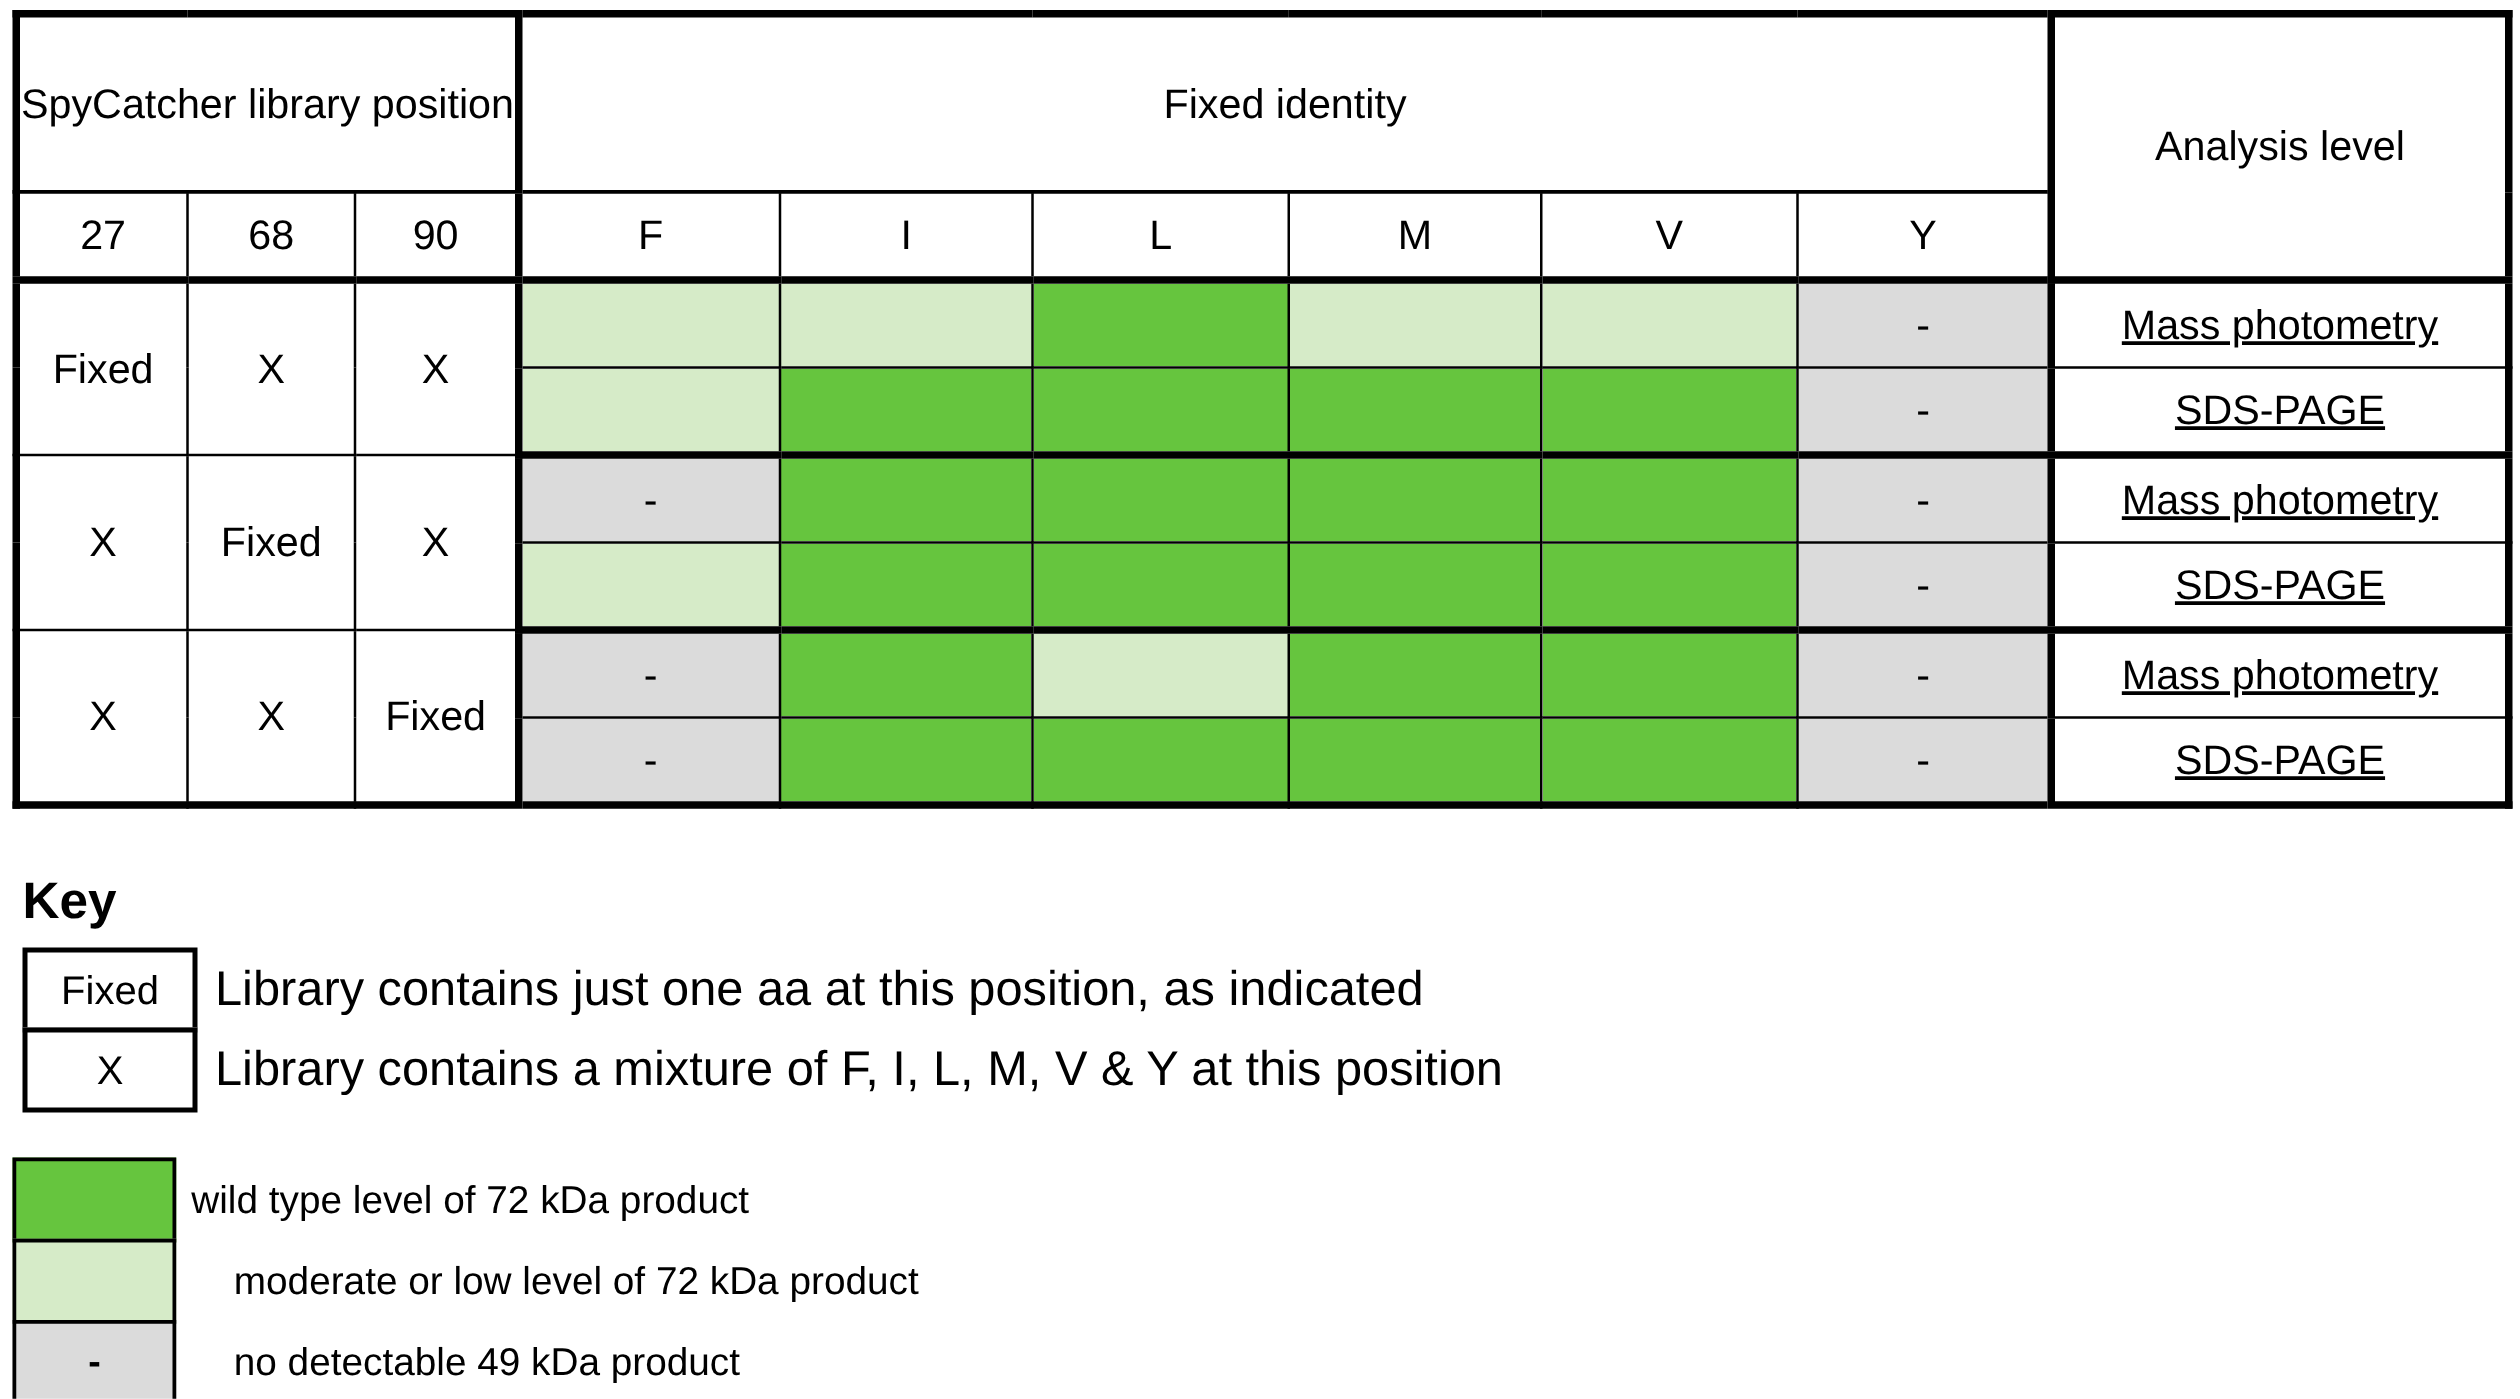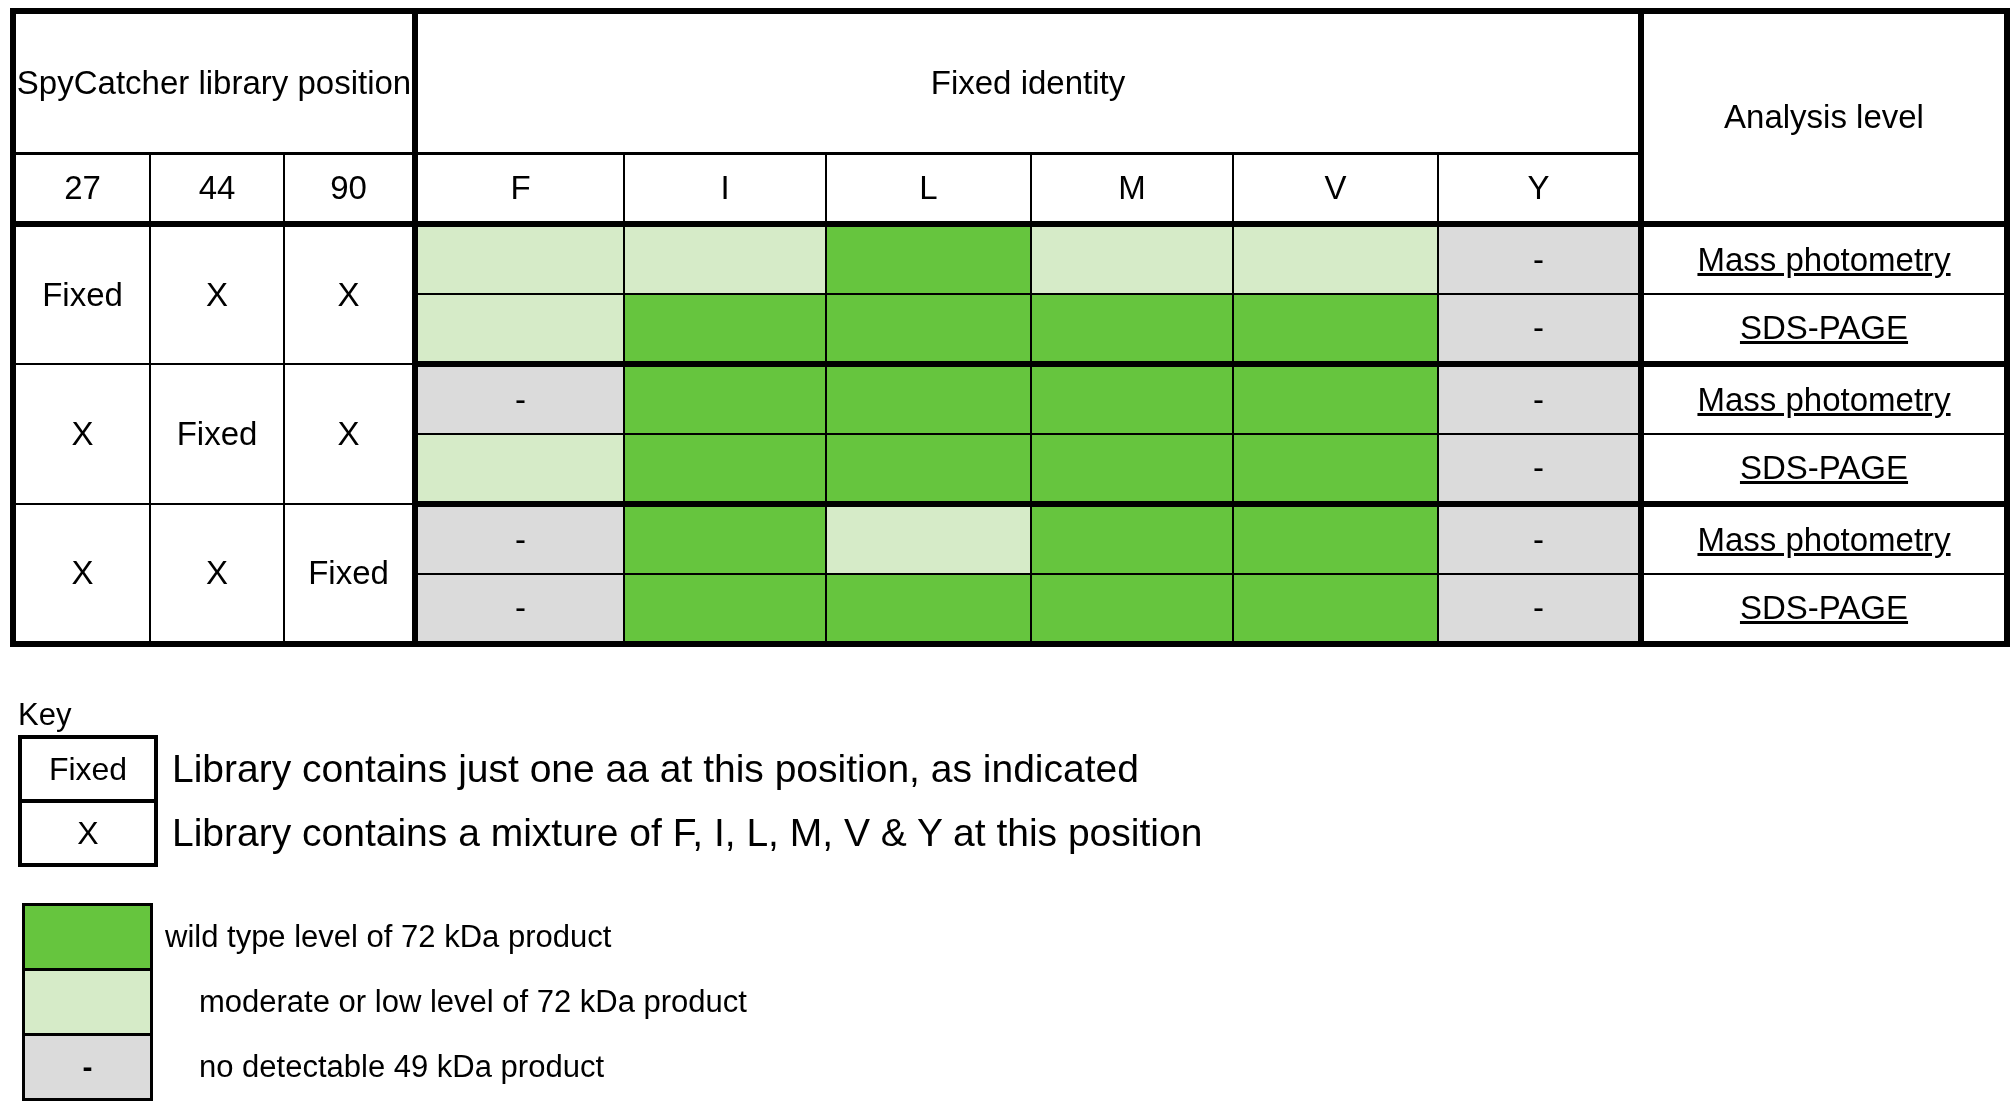--- a/index.html
+++ b/index.html
@@ -48,23 +48,23 @@
     text-decoration: underline;
   }
   td.res { font-weight: 700; font-size: 30px; }
 
   .lv-wild     { background: var(--wild, #66C53E); }
   .lv-moderate { background: var(--moderate, #D6EBC8); }
   .lv-none     { background: var(--none, #DBDBDB); }
 
   
   .key-title {
-    margin: 50px 0 2px 8px;
-    font-size: 31px;
-    font-weight: 400;
+    margin: 50px 0 14px 8px;
+    font-size: 41px;
+    font-weight: 700;
   }
   .key-row {
     display: flex;
     align-items: stretch;
     margin-left: 8px;
     height: 68px;
   }
   .key-row + .key-row { margin-top: -4px; }
   .key-box {
     box-sizing: border-box;
@@ -82,21 +82,21 @@
     margin-left: 14px;
     font-size: 39px;
     white-space: nowrap;
   }
 
   
   .legend { margin-top: 36px; }
   .legend-row {
     display: flex;
     align-items: stretch;
-    margin-left: 12px;
+    margin-left: 0;
     height: 68px;
   }
   .legend-row + .legend-row { margin-top: -3px; gap: 34px; }
   .chip {
     box-sizing: border-box;
     width: 131px;
     border: 3px solid #000;
     display: flex;
     align-items: center;
     justify-content: center;
@@ -132,21 +132,21 @@
 
     <tbody>
         <tr class="h1">
       <th colspan="3" class="bb-med">SpyCatcher library position</th>
       <th colspan="6" class="bl-thick bb-med">Fixed identity</th>
       <th rowspan="2" class="bl-thick bb-thick">Analysis level</th>
     </tr>
 
     <tr class="h2">
       <th class="bb-thick">27</th>
-      <th class="bb-thick">44</th>
+      <th class="bb-thick">68</th>
       <th class="bb-thick">90</th>
       <th class="bl-thick bb-thick">F</th>
       <th class="bb-thick">I</th>
       <th class="bb-thick">L</th>
       <th class="bb-thick">M</th>
       <th class="bb-thick">V</th>
       <th class="bb-thick">Y</th>
     </tr>
 
     <tr class="data">

